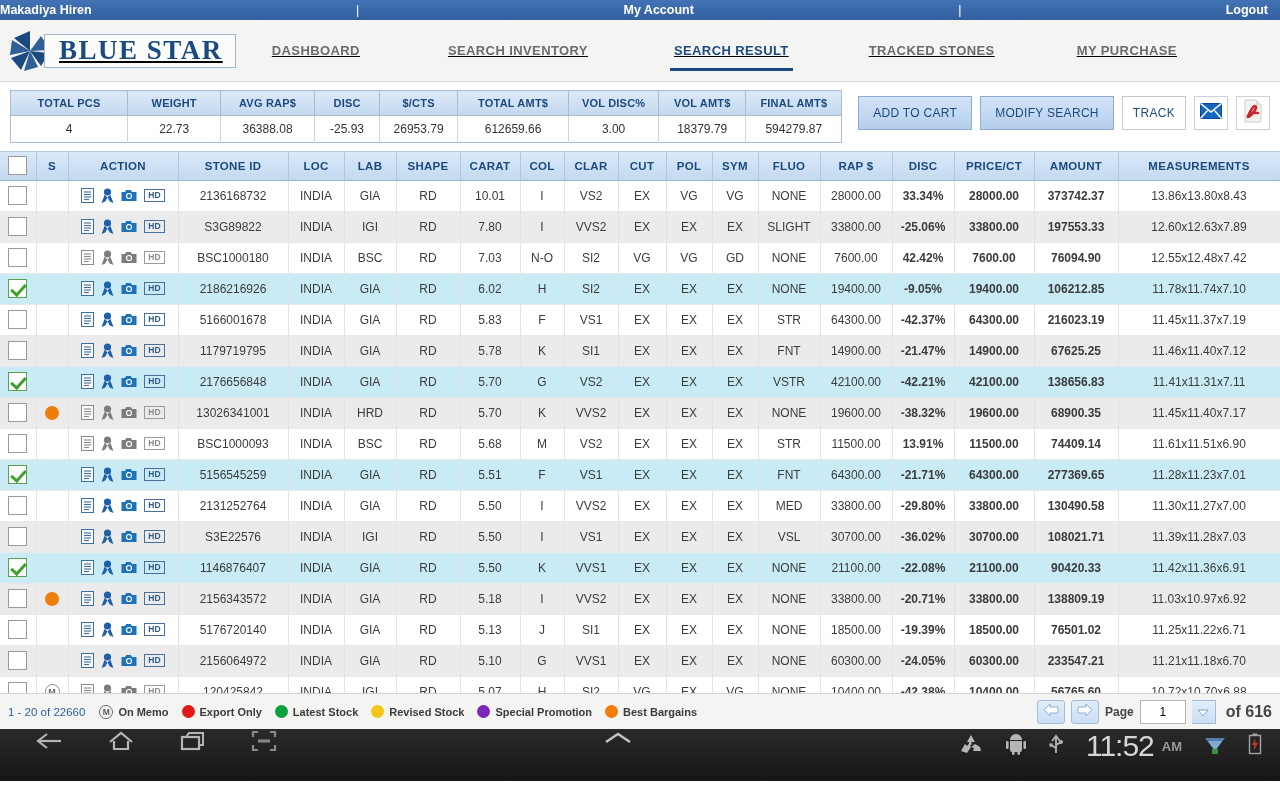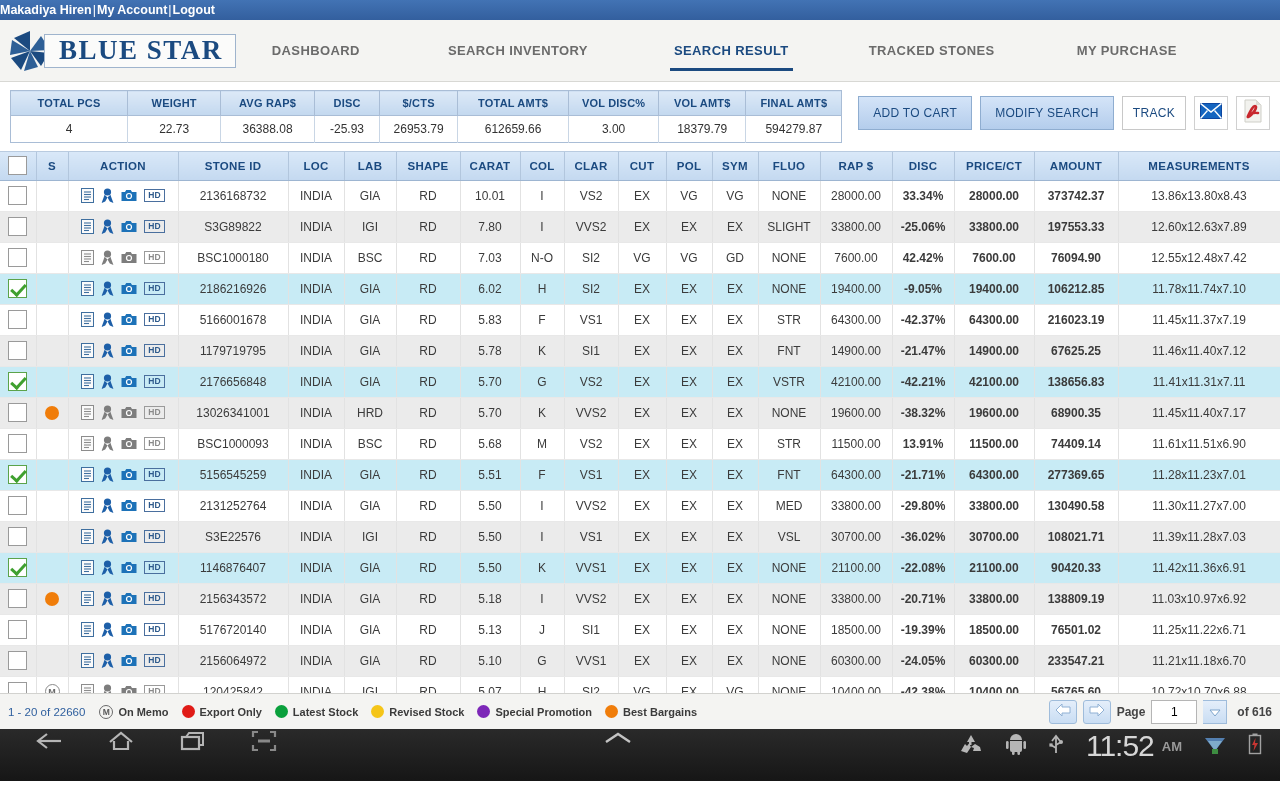--- a/index.html
+++ b/index.html
@@ -10,36 +10,37 @@
     overflow: hidden;
   }
 
   
   .account-bar {
     height: 20px;
     background: #3a6bab;
     background: linear-gradient(#4273b4, #335f9e);
     display: flex;
     align-items: center;
-    justify-content: flex-start;
+    justify-content: space-between;
     padding-right: 12px;
     color: #ffffff;
     font-size: 12.5px;
     font-weight: bold;
   }
   .account-bar .sep { padding: 0 1px; font-weight: normal; }
 
   
   .nav-bar {
     height: 62px;
     background: #f4f4f2;
     border-bottom: 1px solid #d8d8d4;
     display: flex;
     align-items: center;
     position: relative;
+    text-decoration: underline;
   }
   .logo-wrap {
     display: flex; align-items: center;
     margin-left: 8px;
     height: 44px;
   }
   .logo-mark { width: 44px; height: 44px; flex: 0 0 44px; }
   .logo-text-box {
     border: 1px solid #9fb4cd;
     background: #fbfbfa;
@@ -270,21 +271,21 @@
     font-family: "Liberation Sans", sans-serif;
   }
   .page-drop {
     width: 24px; height: 24px;
     background: linear-gradient(#e4eefa, #c9ddf3);
     border: 1px solid #9fbcdb;
     border-left: none;
     display: flex; align-items: center; justify-content: center;
     cursor: pointer;
   }
-  .of-label { font-size: 12px; color: #444; font-weight: bold; margin-left: 4px; }
+  .of-label { font-size: 16px; color: #444; font-weight: bold; margin-left: 4px; }
 
   
   .sysbar {
     height: 52px;
     background: #1c1c1c;
     background: linear-gradient(#2a2a2a, #161616);
     display: flex; align-items: flex-start;
     padding: 0 12px;
   }
   .sys-left { display: flex; align-items: center; gap: 42px; padding-left: 22px; }

